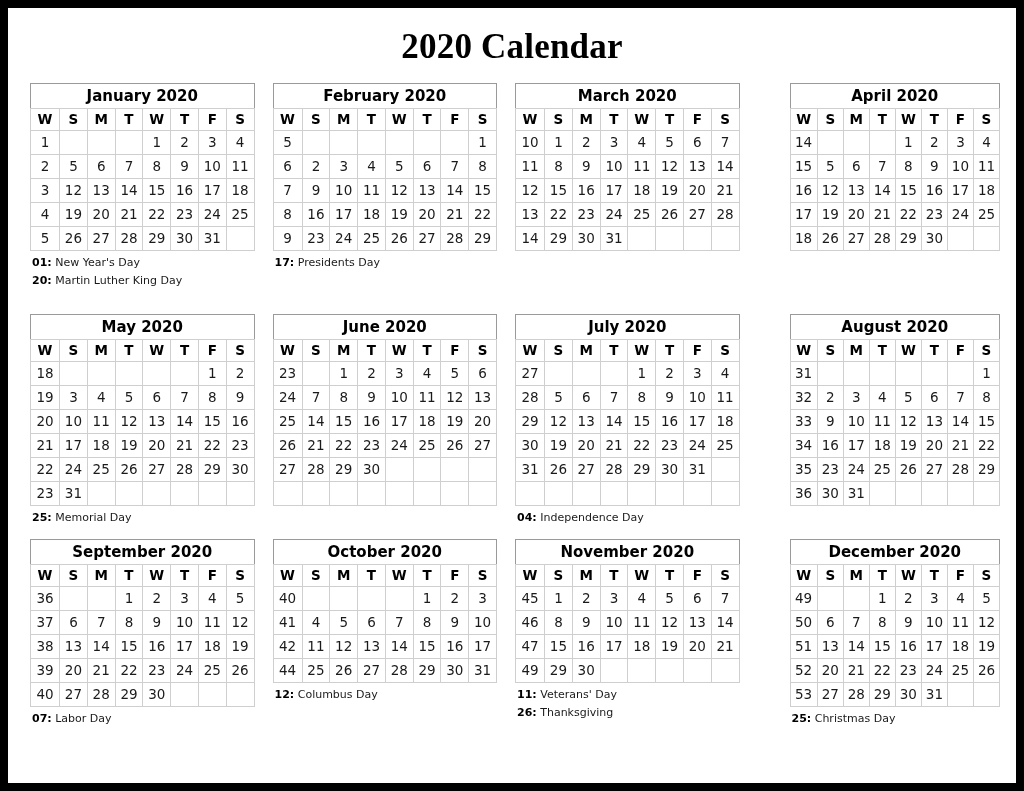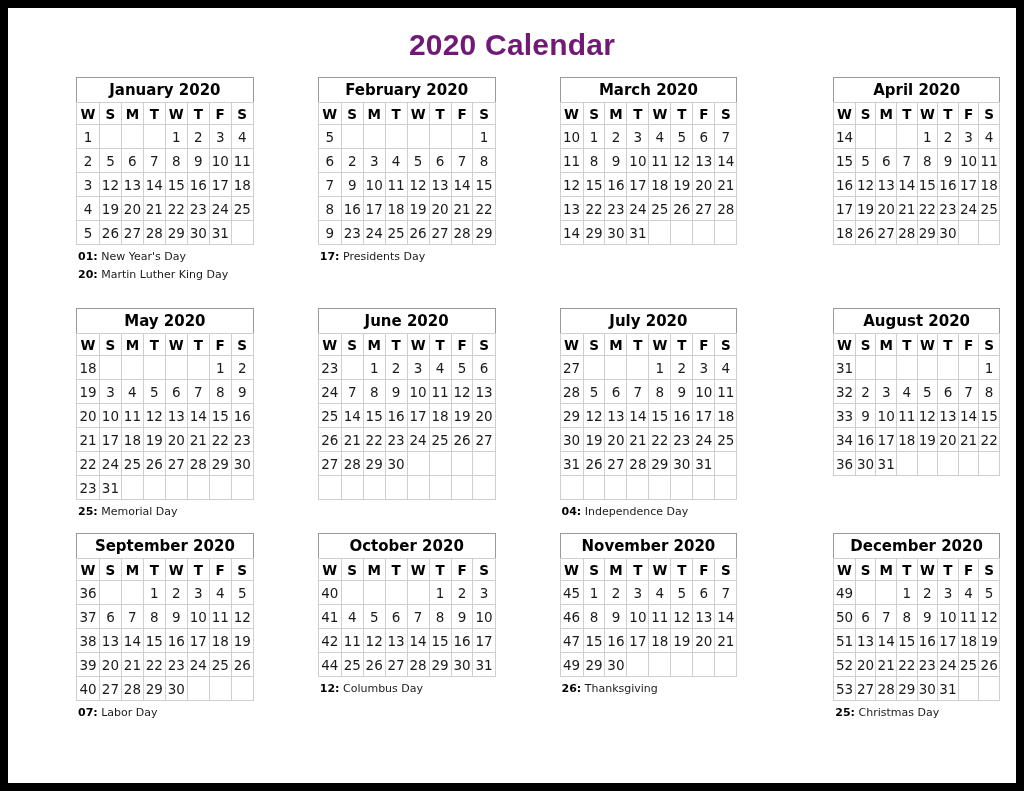--- a/index.html
+++ b/index.html
@@ -19,45 +19,44 @@
     left: 8px;
     top: 8px;
     width: 1008px;
     height: 775px;
     background: #ffffff;
     box-sizing: border-box;
     padding: 0;
   }
   #page-title {
     text-align: center;
-    font-family: Liberation Sans, sans-serif;
-    font-size: 30px;
+    font-family: Liberation Serif, serif;
+    font-size: 35px;
     font-weight: bold;
-    color: #701a75;
+    color: #000000;
     letter-spacing: 0.2px;
     margin: 0;
     padding-top: 20px;
     padding-bottom: 0;
     line-height: 1.1;
   }
   #grid {
     margin-top: 16px;
     padding: 0 16px 0 22px;
     box-sizing: border-box;
   }
   .month-row {
     display: flex;
     flex-direction: row;
     align-items: flex-start;
   }
   .month-cell {
     width: 25%;
     box-sizing: border-box;
     padding-right: 18px;
-    margin-left: 46px;
   }
   .month-cell.last {
     padding-right: 0;
     padding-left: 32px;
   }
   table.cal {
     border-collapse: collapse;
     table-layout: fixed;
     width: 100%;
     background: #ffffff;
@@ -798,20 +797,30 @@
                 <td class="wknum">34</td>
                 <td class="">16</td>
                 <td class="">17</td>
                 <td class="">18</td>
                 <td class="">19</td>
                 <td class="">20</td>
                 <td class="">21</td>
                 <td class="">22</td>
               </tr>
               <tr>
+                <td class="wknum">35</td>
+                <td class="">23</td>
+                <td class="">24</td>
+                <td class="">25</td>
+                <td class="">26</td>
+                <td class="">27</td>
+                <td class="">28</td>
+                <td class="">29</td>
+              </tr>
+              <tr>
                 <td class="wknum">36</td>
                 <td class="">30</td>
                 <td class="">31</td>
                 <td class="empty"></td>
                 <td class="empty"></td>
                 <td class="empty"></td>
                 <td class="empty"></td>
                 <td class="empty"></td>
               </tr>
             </tbody>
@@ -1037,20 +1046,21 @@
                 <td class="">30</td>
                 <td class="empty"></td>
                 <td class="empty"></td>
                 <td class="empty"></td>
                 <td class="empty"></td>
                 <td class="empty"></td>
               </tr>
             </tbody>
           </table>
           <div class="notes">
+            <div class="note"><span class="nday">11:</span> <span>Veterans' Day</span></div>
             <div class="note"><span class="nday">26:</span> <span>Thanksgiving</span></div>
           </div>
         </div>
         <div class="month-cell last">
           <table class="cal">
             <caption>December 2020</caption>
             <colgroup>
               <col class="wk">
               <col class="dy">
               <col class="dy">

